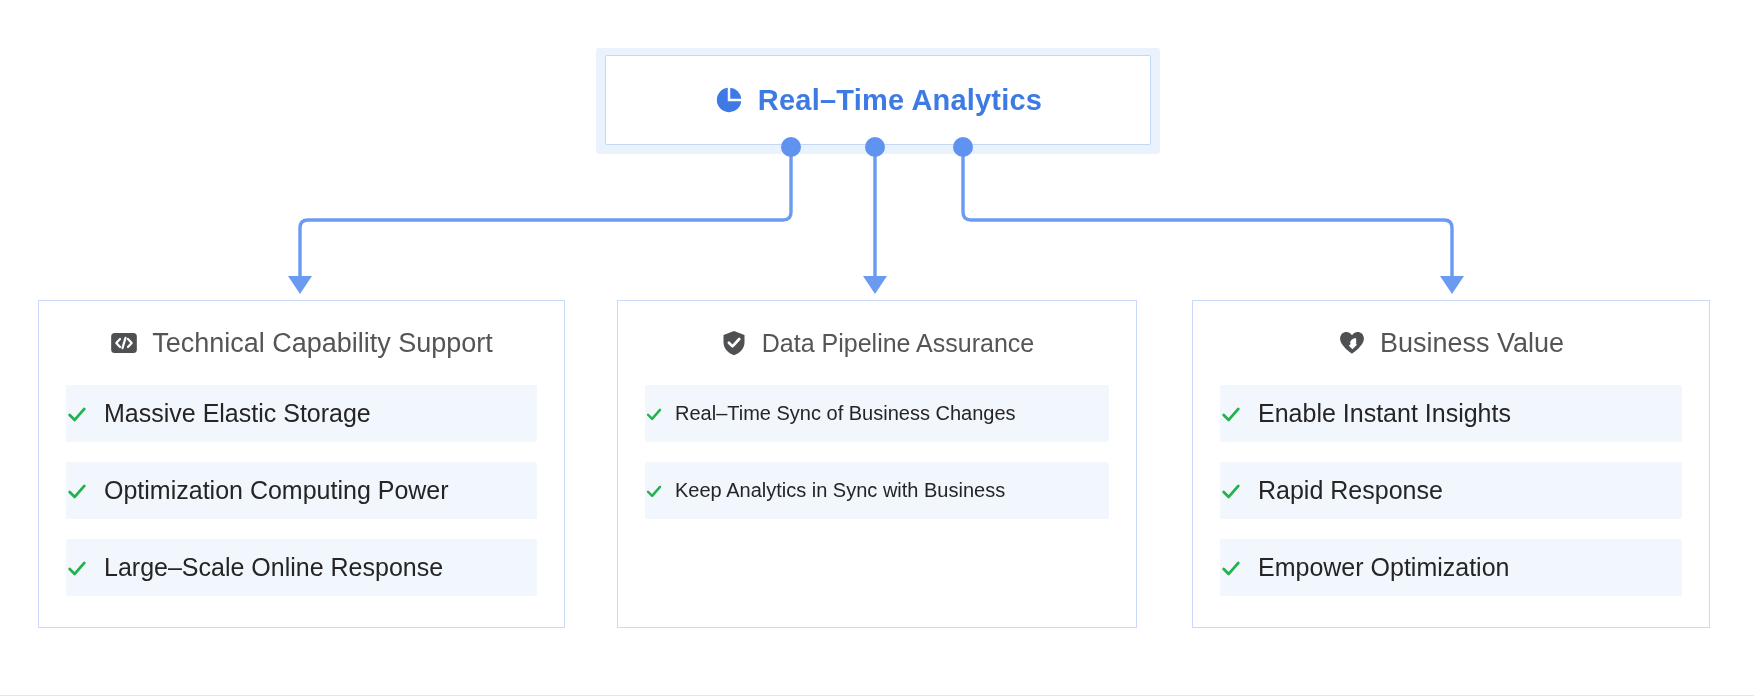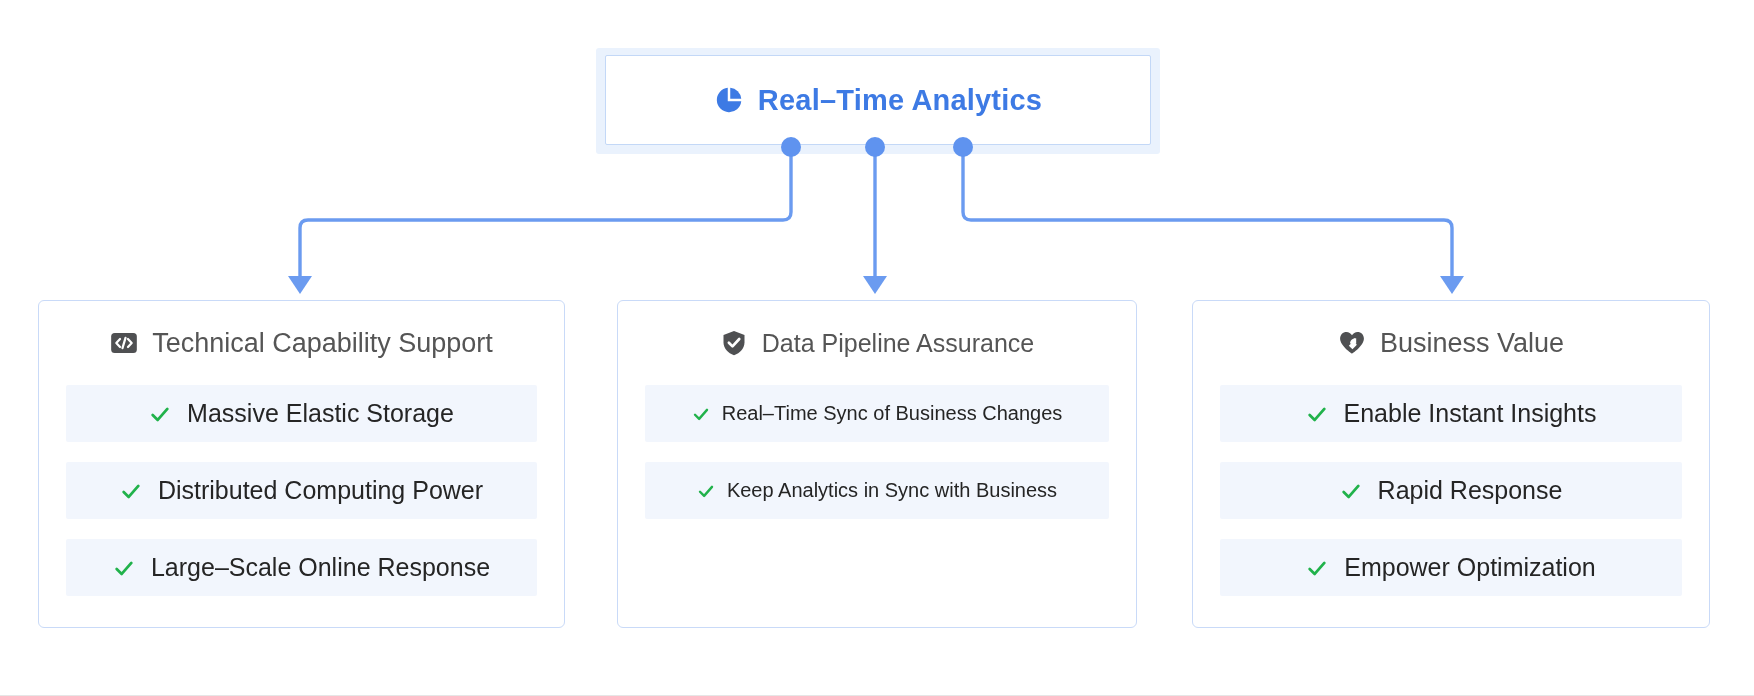--- a/index.html
+++ b/index.html
@@ -83,21 +83,21 @@
     pointer-events: none;
   }
 
   
   .column-card {
     position: absolute;
     top: 300px;
     height: 328px;
     background: #ffffff;
     border: 1.4px solid #c9daf8;
-    border-radius: 6px;
+    border-radius: 0;
     box-sizing: border-box;
     padding: 0;
   }
   #col-0 { left: 38px;   width: 527px; }
   #col-1 { left: 617px;  width: 520px; }
   #col-2 { left: 1192px; width: 518px; }
 
   .card-header {
     display: flex;
     align-items: center;
@@ -122,21 +122,20 @@
     display: flex;
     flex-direction: column;
     gap: 20px;
   }
   .item-row {
     background: #f2f6fd;
     height: 57px;
     border-radius: 2px;
     display: flex;
     align-items: center;
-    justify-content: center;
     gap: 16px;
   }
   .item-row .item-label {
     color: #252525;
     font-size: 25px;
     white-space: nowrap;
   }
   #col-1 .item-row .item-label { font-size: 20px; }
   #col-1 .item-row { gap: 12px; }
 
@@ -199,21 +198,21 @@
       <div class="item-row">
         <svg class="check-icon" viewBox="0 0 24 24">
           <path d="M4 13 L9.5 18.5 L20 6.5" fill="none" stroke="#21b24b" stroke-width="3" stroke-linecap="round" stroke-linejoin="round"></path>
         </svg>
         <span class="item-label">Massive Elastic Storage</span>
       </div>
       <div class="item-row">
         <svg class="check-icon" viewBox="0 0 24 24">
           <path d="M4 13 L9.5 18.5 L20 6.5" fill="none" stroke="#21b24b" stroke-width="3" stroke-linecap="round" stroke-linejoin="round"></path>
         </svg>
-        <span class="item-label">Distributed Computing Power</span>
+        <span class="item-label">Optimization Computing Power</span>
       </div>
       <div class="item-row">
         <svg class="check-icon" viewBox="0 0 24 24">
           <path d="M4 13 L9.5 18.5 L20 6.5" fill="none" stroke="#21b24b" stroke-width="3" stroke-linecap="round" stroke-linejoin="round"></path>
         </svg>
         <span class="item-label">Large–Scale Online Response</span>
       </div>
     </div>
   </div>
 

